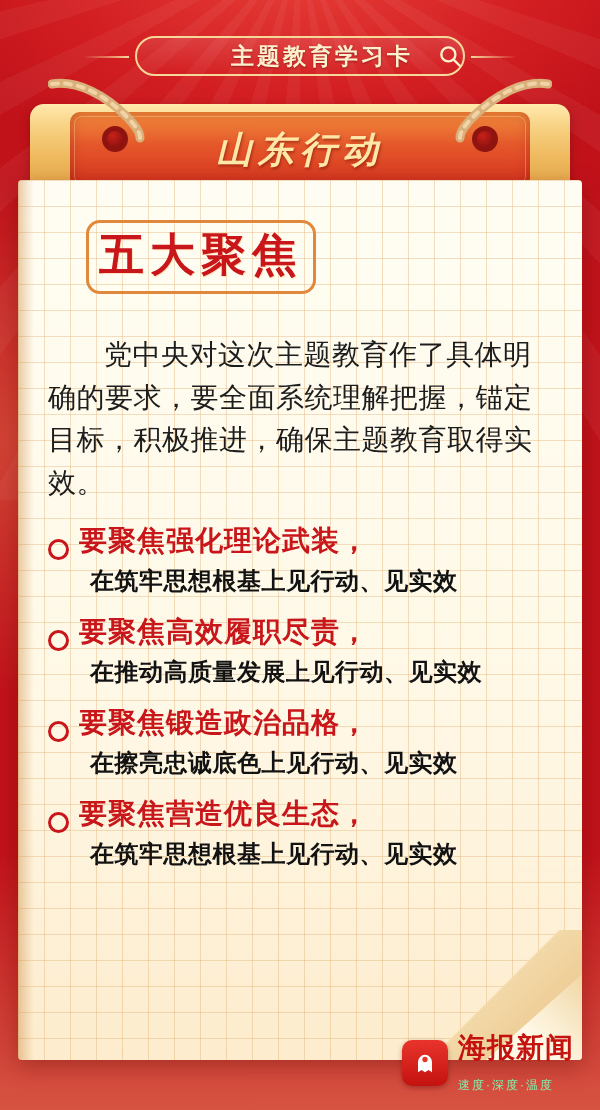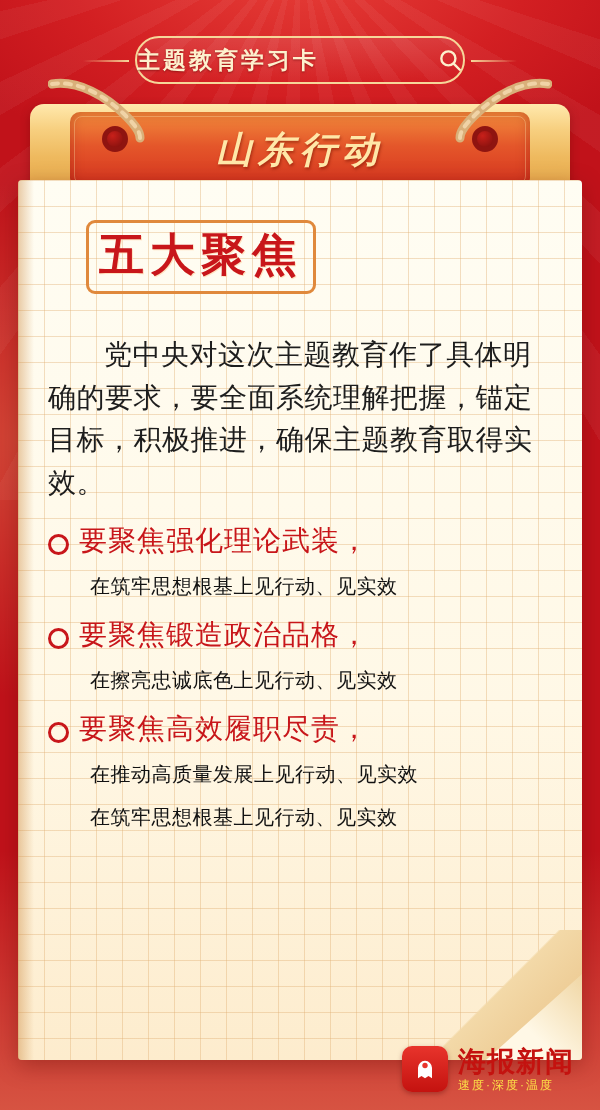--- a/index.html
+++ b/index.html
@@ -42,27 +42,27 @@
     position: absolute; left: 0; bottom: 0;
     width: 600px; height: 260px;
     background: linear-gradient(0deg, rgba(255,205,140,.35), rgba(255,205,140,0));
   }
 
   
   .header {
     position: absolute;
     top: 36px; left: 50%;
     transform: translateX(-50%);
-    width: 330px; height: 48px;
+    width: 330px; height: 40px;
     border: 2px solid #f6d79a;
     border-radius: 26px;
     background: linear-gradient(180deg, rgba(255,255,255,.10), rgba(255,255,255,0));
     display: flex;
     align-items: center;
-    justify-content: space-between;
+    justify-content: flex-end;
     gap: 24px;
   }
   .header::before, .header::after {
     content: "";
     position: absolute;
     top: 50%;
     width: 46px; height: 2px;
     background: linear-gradient(90deg, rgba(246,215,154,0), #f6d79a);
   }
   .header::before { left: -54px; }
@@ -186,57 +186,57 @@
   }
   .headline {
     display: inline-block;
     font-family: "DejaVu Serif", "Liberation Serif", serif;
     font-weight: 700;
     font-size: 45px;
     letter-spacing: 6px;
     color: #c8161a;
     padding: 2px 10px 6px;
     border: 3px solid #e0893c;
-    border-radius: 9px;
+    border-radius: 14px;
     margin-left: 38px;
     text-shadow: 1px 1px 0 rgba(255,220,180,.8);
   }
   .para {
     margin-top: 40px;
     font-size: 28px;
     line-height: 1.52;
     color: #1d1d1d;
     text-indent: 2em;
     font-family: "DejaVu Sans", "Liberation Sans", sans-serif;
     letter-spacing: .5px;
   }
 
   .points { margin-top: 18px; }
   .point { margin-bottom: 16px; }
   .point-main {
     display: flex;
-    align-items: center;
+    align-items: flex-end;
     gap: 10px;
     color: #c8161a;
-    font-weight: 400;
+    font-weight: 700;
     font-size: 28px;
     letter-spacing: 1px;
   }
   .bullet {
     flex: 0 0 auto;
     width: 21px; height: 21px;
     margin-top: 7px;
     border: 3.5px solid #c8161a;
     border-radius: 50%;
   }
   .point-sub {
-    margin-top: 13px;
+    margin-top: 5px;
     padding-left: 42px;
-    font-size: 20px;
-    font-weight: 400;
+    font-size: 24px;
+    font-weight: 700;
     color: #121212;
     letter-spacing: .5px;
   }
 
   
   .footer {
     position: absolute;
     right: 26px; bottom: 18px;
     display: flex;
     align-items: center;
@@ -254,23 +254,23 @@
   }
   .logo-mark svg { width: 28px; height: 28px; }
   .logo-text { line-height: 1.05; }
   .logo-name {
     font-size: 28px;
     font-weight: 700;
     color: #c4120f;
     letter-spacing: 1px;
   }
   .logo-slogan {
-    margin-top: 3px;
+    margin-top: 17px;
     font-size: 12px;
-    color: #fde047;
+    color: #86efac;
     letter-spacing: 2px;
   }
 </style>
 </head>
 <body>
 
 <div class="bg">
   <div class="bg-rays"></div>
   <div class="bg-glow-l"></div>
   <div class="bg-glow-b"></div>
@@ -318,37 +318,41 @@
         <div class="point-main">
           <span class="bullet"></span>
           <span>要聚焦强化理论武装，</span>
         </div>
         <div class="point-sub">在筑牢思想根基上见行动、见实效</div>
       </div>
 
       <div class="point">
         <div class="point-main">
           <span class="bullet"></span>
+          <span>要聚焦高效履职尽责，</span>
+        </div>
+        <div class="point-sub">在推动高质量发展上见行动、见实效</div>
+      </div>
+
+      <div class="point">
+        <div class="point-main">
+          <span class="bullet"></span>
           <span>要聚焦锻造政治品格，</span>
         </div>
         <div class="point-sub">在擦亮忠诚底色上见行动、见实效</div>
       </div>
 
       <div class="point">
+      </div>
+
+      <div class="point">
         <div class="point-main">
           <span class="bullet"></span>
-          <span>要聚焦高效履职尽责，</span>
+          <span>要聚焦营造优良生态，</span>
         </div>
-        <div class="point-sub">在推动高质量发展上见行动、见实效</div>
-      </div>
-
-      <div class="point">
-      </div>
-
-      <div class="point">
         <div class="point-sub">在筑牢思想根基上见行动、见实效</div>
       </div>
 
     </div>
   </div>
 
   <div class="card-fold"></div>
 </div>
 
 <div class="footer">

